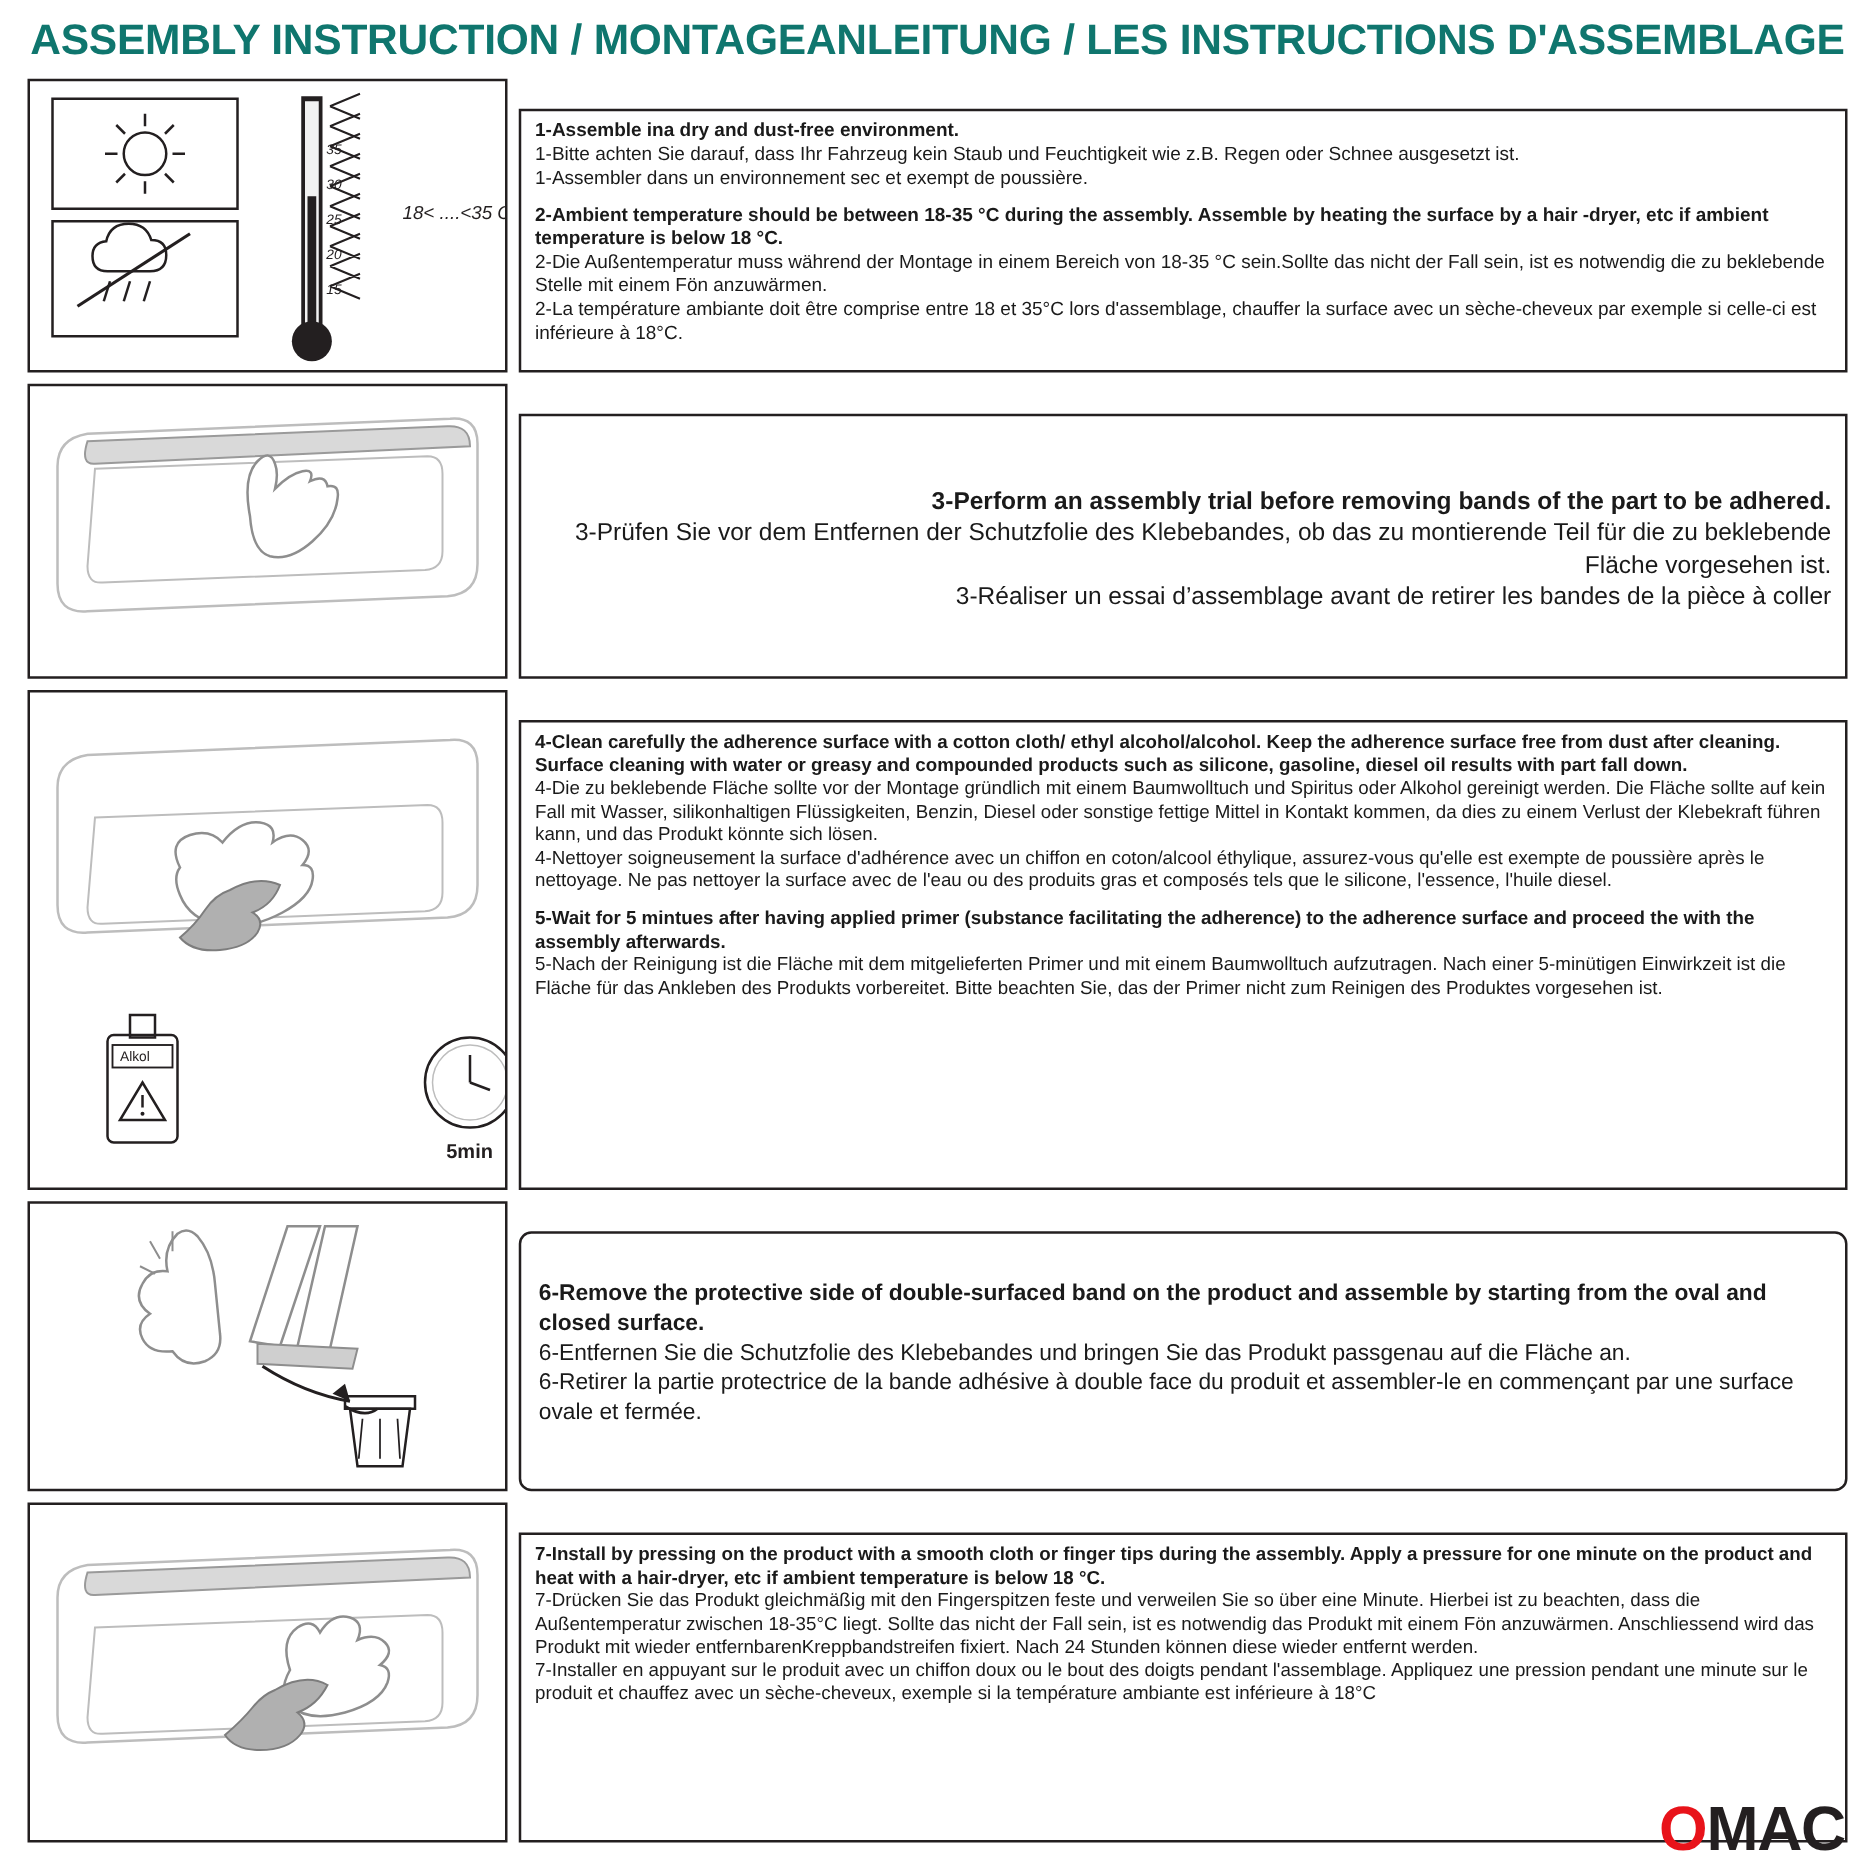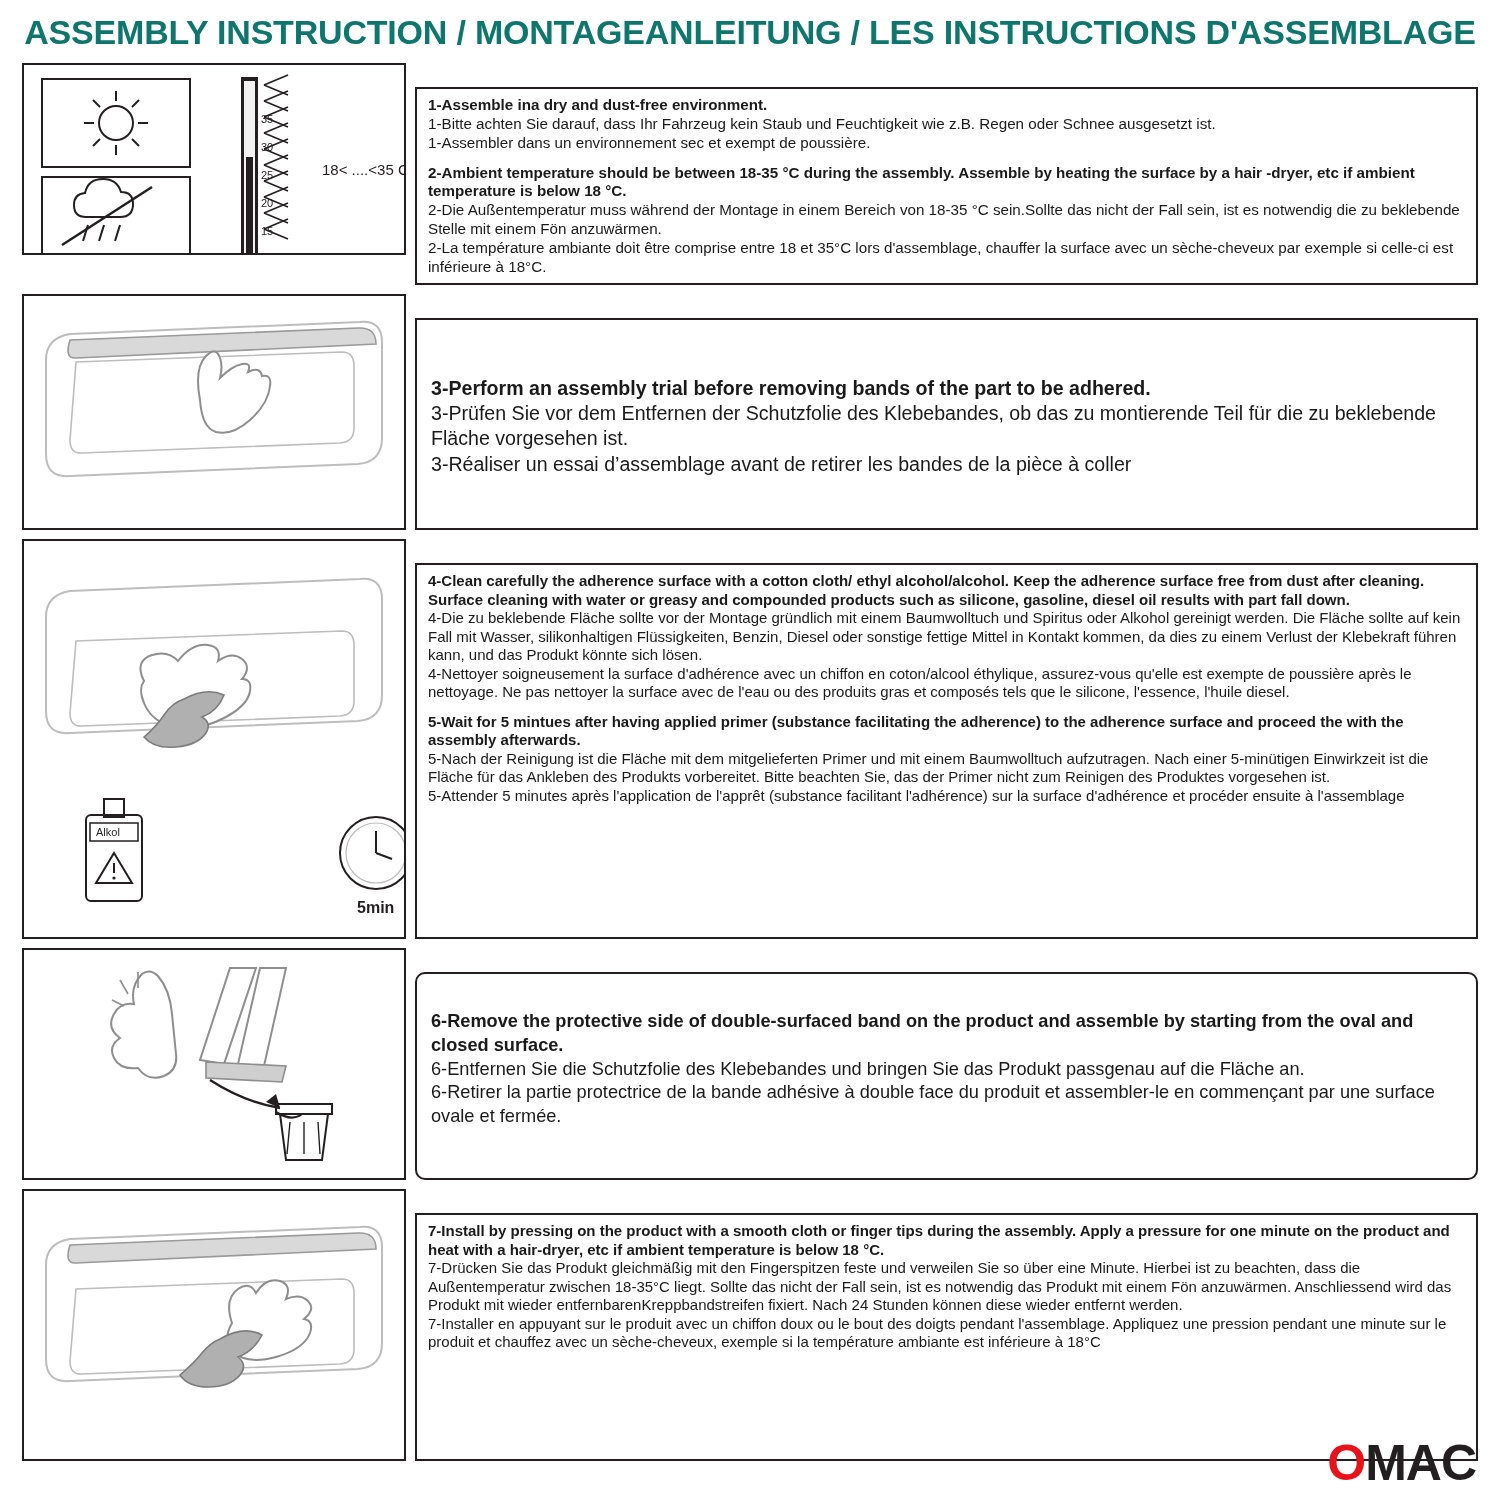--- a/index.html
+++ b/index.html
@@ -58,27 +58,27 @@
     position: relative;
     margin-top: 24px;
   }
   .b { font-weight: bold; }
   p {
     margin: 0;
     font-size: 15.2px;
     line-height: 1.235;
   }
   p.gap { margin-top: 11px; }
-  .r1 .img-cell { height: 192px; }
+  .r1 .img-cell { height: 235px; font-style: italic; }
   .r2 .img-cell { height: 236px; }
   .r3 .img-cell { height: 400px; }
   .r4 .img-cell { height: 232px; }
   .r5 .img-cell { height: 272px; }
 
-  .r2 .txt-cell p { font-size: 19.6px; line-height: 1.28; }
+  .r2 .txt-cell p { font-size: 19.6px; line-height: 1.28; text-align: right; }
   .r2 .txt-cell { padding-top: 56px; padding-left: 14px; }
   .r4 .txt-cell p { font-size: 18.2px; line-height: 1.3; }
   .r4 .txt-cell { padding-top: 36px; padding-left: 14px; border-radius: 10px; }
   .r3 .txt-cell p, .r5 .txt-cell p { font-size: 15.0px; line-height: 1.235; }
 
   svg { display: block; }
 
   .logo {
     position: absolute;
     right: 24px;
@@ -201,21 +201,20 @@
           <line x1="352" y1="312" x2="368" y2="318" stroke="#231f20" stroke-width="2"></line>
           <text x="333" y="372" font-family="Liberation Sans, sans-serif" font-size="16" font-weight="bold" fill="#231f20">5min</text>
         </svg>
       </div>
       <div class="cell txt-cell">
         <p class="b">4-Clean carefully the adherence surface with a cotton cloth/ ethyl alcohol/alcohol. Keep the adherence surface free from dust after cleaning. Surface cleaning with water or greasy and compounded products such as silicone, gasoline, diesel oil results with part fall down.</p>
         <p>4-Die zu beklebende Fläche sollte vor der Montage gründlich mit einem Baumwolltuch und Spiritus oder Alkohol gereinigt werden. Die Fläche sollte auf kein Fall mit Wasser, silikonhaltigen Flüssigkeiten, Benzin, Diesel oder sonstige fettige Mittel in Kontakt kommen, da dies zu einem Verlust der Klebekraft führen kann, und das Produkt könnte sich lösen.</p>
         <p>4-Nettoyer soigneusement la surface d'adhérence avec un chiffon en coton/alcool éthylique, assurez-vous qu'elle est exempte de poussière après le nettoyage. Ne pas nettoyer la surface avec de l'eau ou des produits gras et composés tels que le silicone, l'essence, l'huile diesel.</p>
         <p class="b gap">5-Wait for 5 mintues after having applied primer (substance facilitating the adherence) to the adherence surface and proceed the with the assembly afterwards.</p>
         <p>5-Nach der Reinigung ist die Fläche mit dem mitgelieferten Primer und mit einem Baumwolltuch aufzutragen. Nach einer 5-minütigen Einwirkzeit ist die Fläche für das Ankleben des Produkts vorbereitet. Bitte beachten Sie, das der Primer nicht zum Reinigen des Produktes vorgesehen ist.</p>
-        <p>5-Attender 5 minutes après l'application de l'apprêt (substance facilitant l'adhérence) sur la surface d'adhérence et procéder ensuite à l'assemblage</p>
       </div>
     </div>
 
     <div class="row r4">
       <div class="cell img-cell">
         <svg width="380" height="228" viewBox="0 0 380 228">
           <path d="M118 24 q-12 12 -8 30 q-14 -2 -20 10 q-8 14 6 24 q-12 8 -6 20 q6 12 24 10
                    q10 14 26 8 q14 -6 12 -22 l-4 -40 q-2 -24 -14 -38 q-8 -8 -16 -2 z" fill="#ffffff" stroke="#8e8e8e" stroke-width="2"></path>
           <g stroke="#8e8e8e" stroke-width="1.6" fill="none">
             <path d="M100 56 l-12 -6 M104 44 l-8 -14 M114 38 l0 -16"></path>

